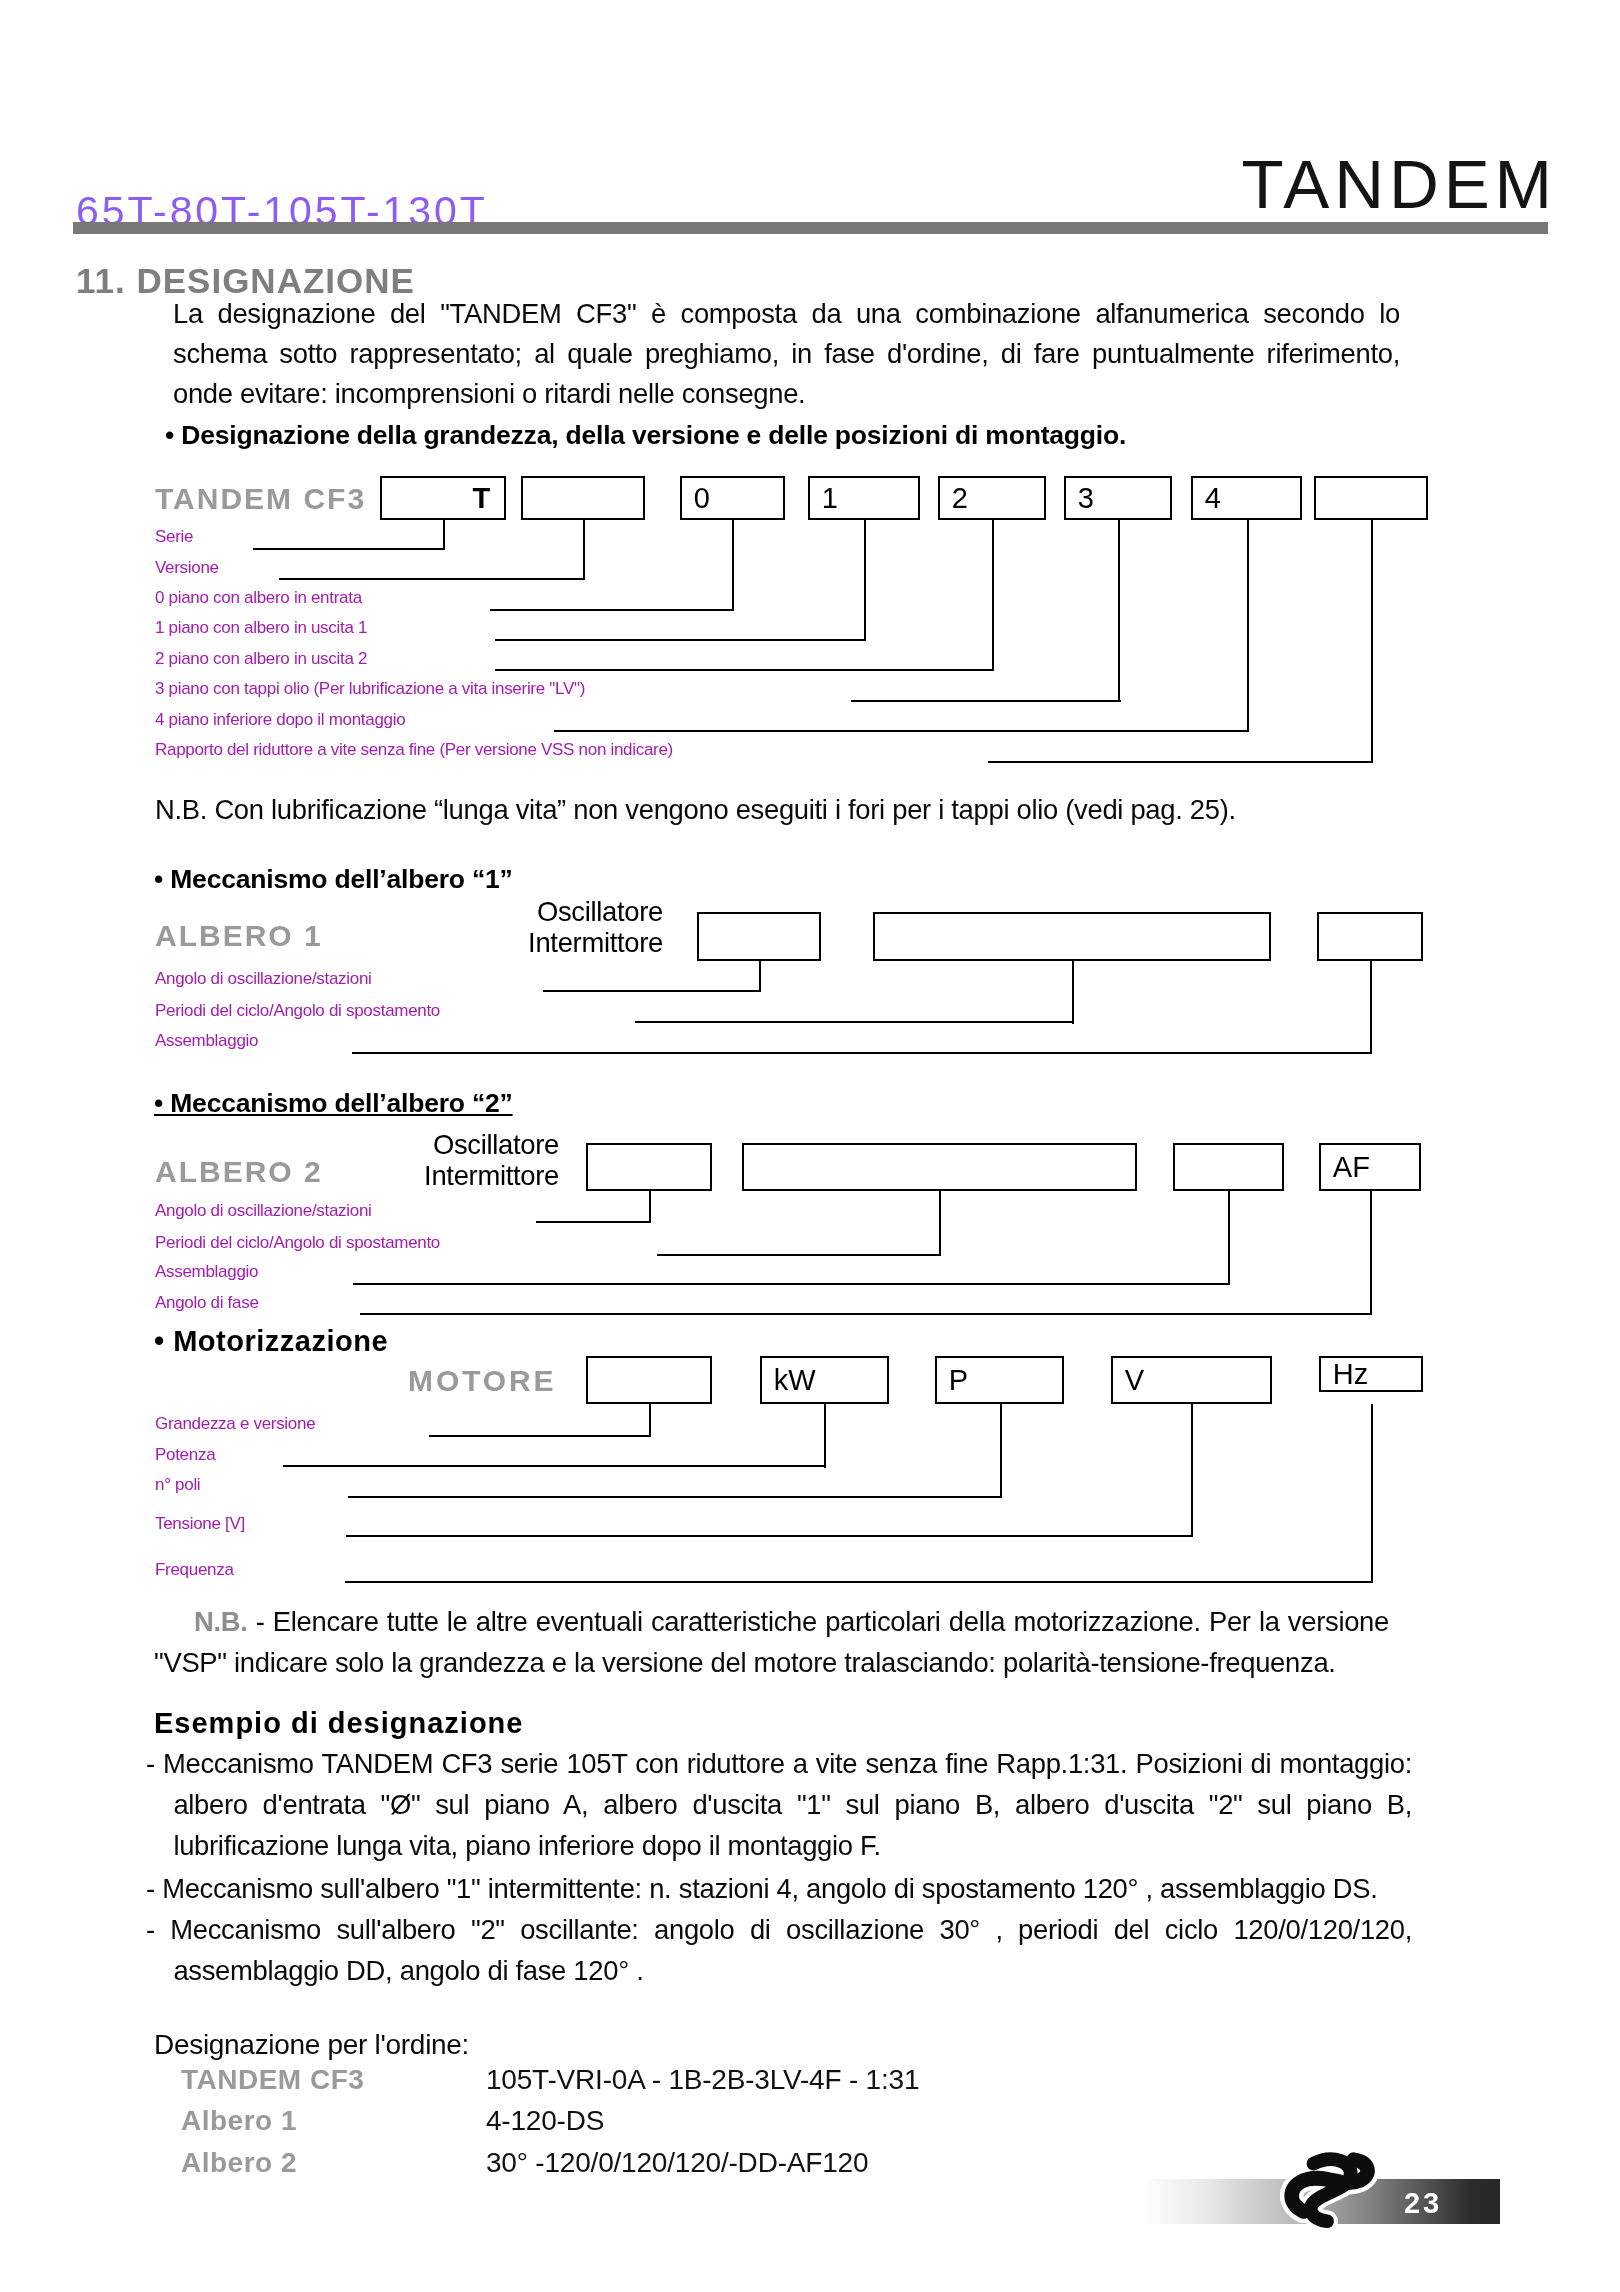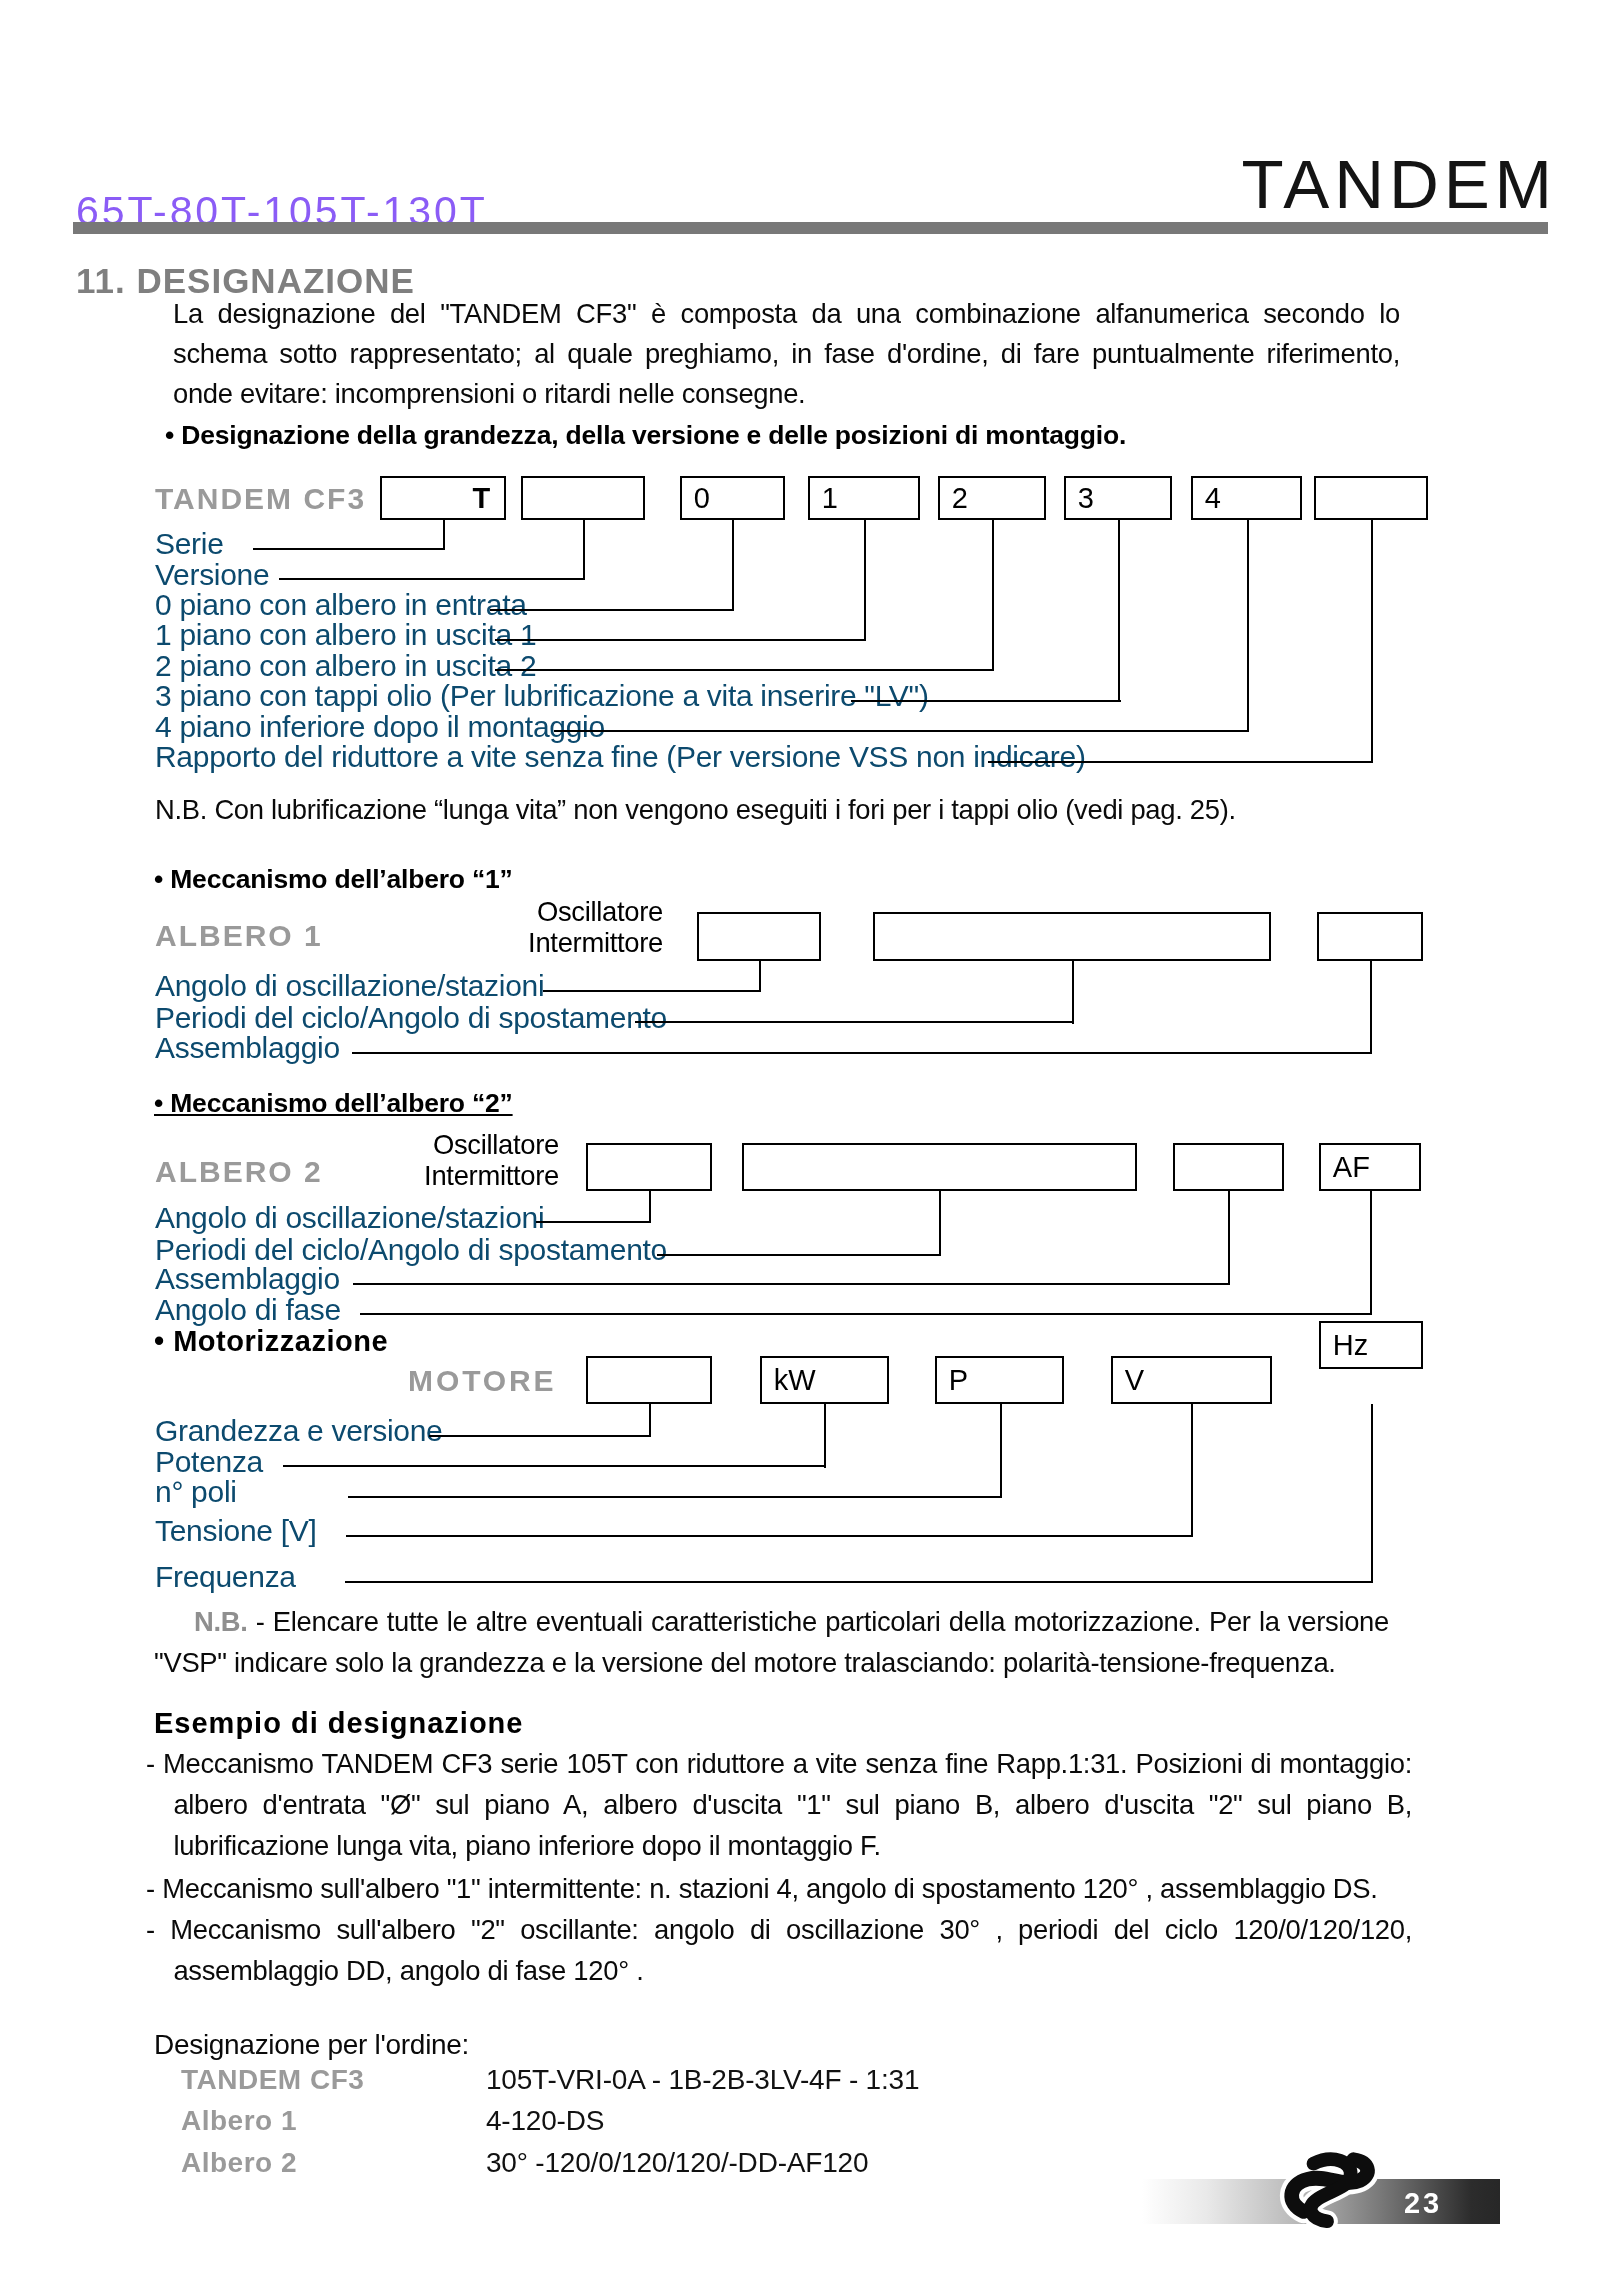--- a/index.html
+++ b/index.html
@@ -14,21 +14,21 @@
   .rule{background:#787878;}
   
   .h-gray{font-weight:bold;color:#7f7f7f;font-size:35px;letter-spacing:1px;}
   .sub-gray{font-weight:bold;color:#9a9a9a;font-size:30px;letter-spacing:2px;}
   .title-gray{font-weight:bold;color:#000000;font-size:29px;letter-spacing:1px;}
   
   .body{font-size:27.4px;line-height:40px;letter-spacing:-0.3px;color:#0a0a0a;}
   .just{text-align:justify;}
   .bullet-b{font-weight:bold;font-size:26.5px;letter-spacing:-0.2px;color:#000;}
   .bullet-big{font-weight:bold;font-size:29px;letter-spacing:0.5px;color:#000;}
-  .lbl{font-size:30px;letter-spacing:-0.3px;color:#0c4a6e;white-space:nowrap;}
+  .lbl{font-size:17px;letter-spacing:-0.3px;color:#a21caf;white-space:nowrap;}
   
   .box{box-sizing:border-box;border:2px solid #000;background:#fff;font-size:29px;
        display:flex;align-items:center;}
   .box.left{justify-content:flex-start;padding-left:11.8px;}
   .box.right{justify-content:flex-end;padding-right:13.7px;font-weight:bold;}
   .hline{height:2px;background:#000;}
   .vline{width:2px;background:#000;}
   .selector{font-size:27.4px;letter-spacing:-0.3px;text-align:right;line-height:31px;}
   
   .order-label{font-weight:bold;color:#9a9a9a;font-size:28px;letter-spacing:0.5px;}
@@ -141,21 +141,21 @@
   <div class="abs vline" style="left:1228px;top:1191px;height:94px;"></div>
   <div class="abs vline" style="left:1370px;top:1191px;height:124px;"></div>
 
   <div class="abs bullet-big" style="left:154px;top:1325px;">• Motorizzazione</div>
   <div class="abs sub-gray" style="left:408px;top:1364px;letter-spacing:2.9px;">MOTORE</div>
 
   <div class="abs box left" style="left:586px;top:1356px;width:126px;height:48px;"></div>
   <div class="abs box left" style="left:760px;top:1356px;width:129px;height:48px;">kW</div>
   <div class="abs box left" style="left:935px;top:1356px;width:129px;height:48px;">P</div>
   <div class="abs box left" style="left:1111px;top:1356px;width:161px;height:48px;">V</div>
-  <div class="abs box left" style="left:1319px;top:1321px;width:104px;height:48px;">Hz</div>
+  <div class="abs box left" style="left:1319px;top:1356px;width:104px;height:36px;">Hz</div>
 
   <div class="abs lbl" style="left:155px;top:1414px;">Grandezza e versione</div>
   <div class="abs lbl" style="left:155px;top:1445px;">Potenza</div>
   <div class="abs lbl" style="left:155px;top:1475px;">n° poli</div>
   <div class="abs lbl" style="left:155px;top:1514px;">Tensione [V]</div>
   <div class="abs lbl" style="left:155px;top:1560px;">Frequenza</div>
 
   <div class="abs hline" style="left:429px;top:1435px;width:220px;"></div>
   <div class="abs hline" style="left:283px;top:1465px;width:541px;"></div>
   <div class="abs hline" style="left:348px;top:1496px;width:652px;"></div>

